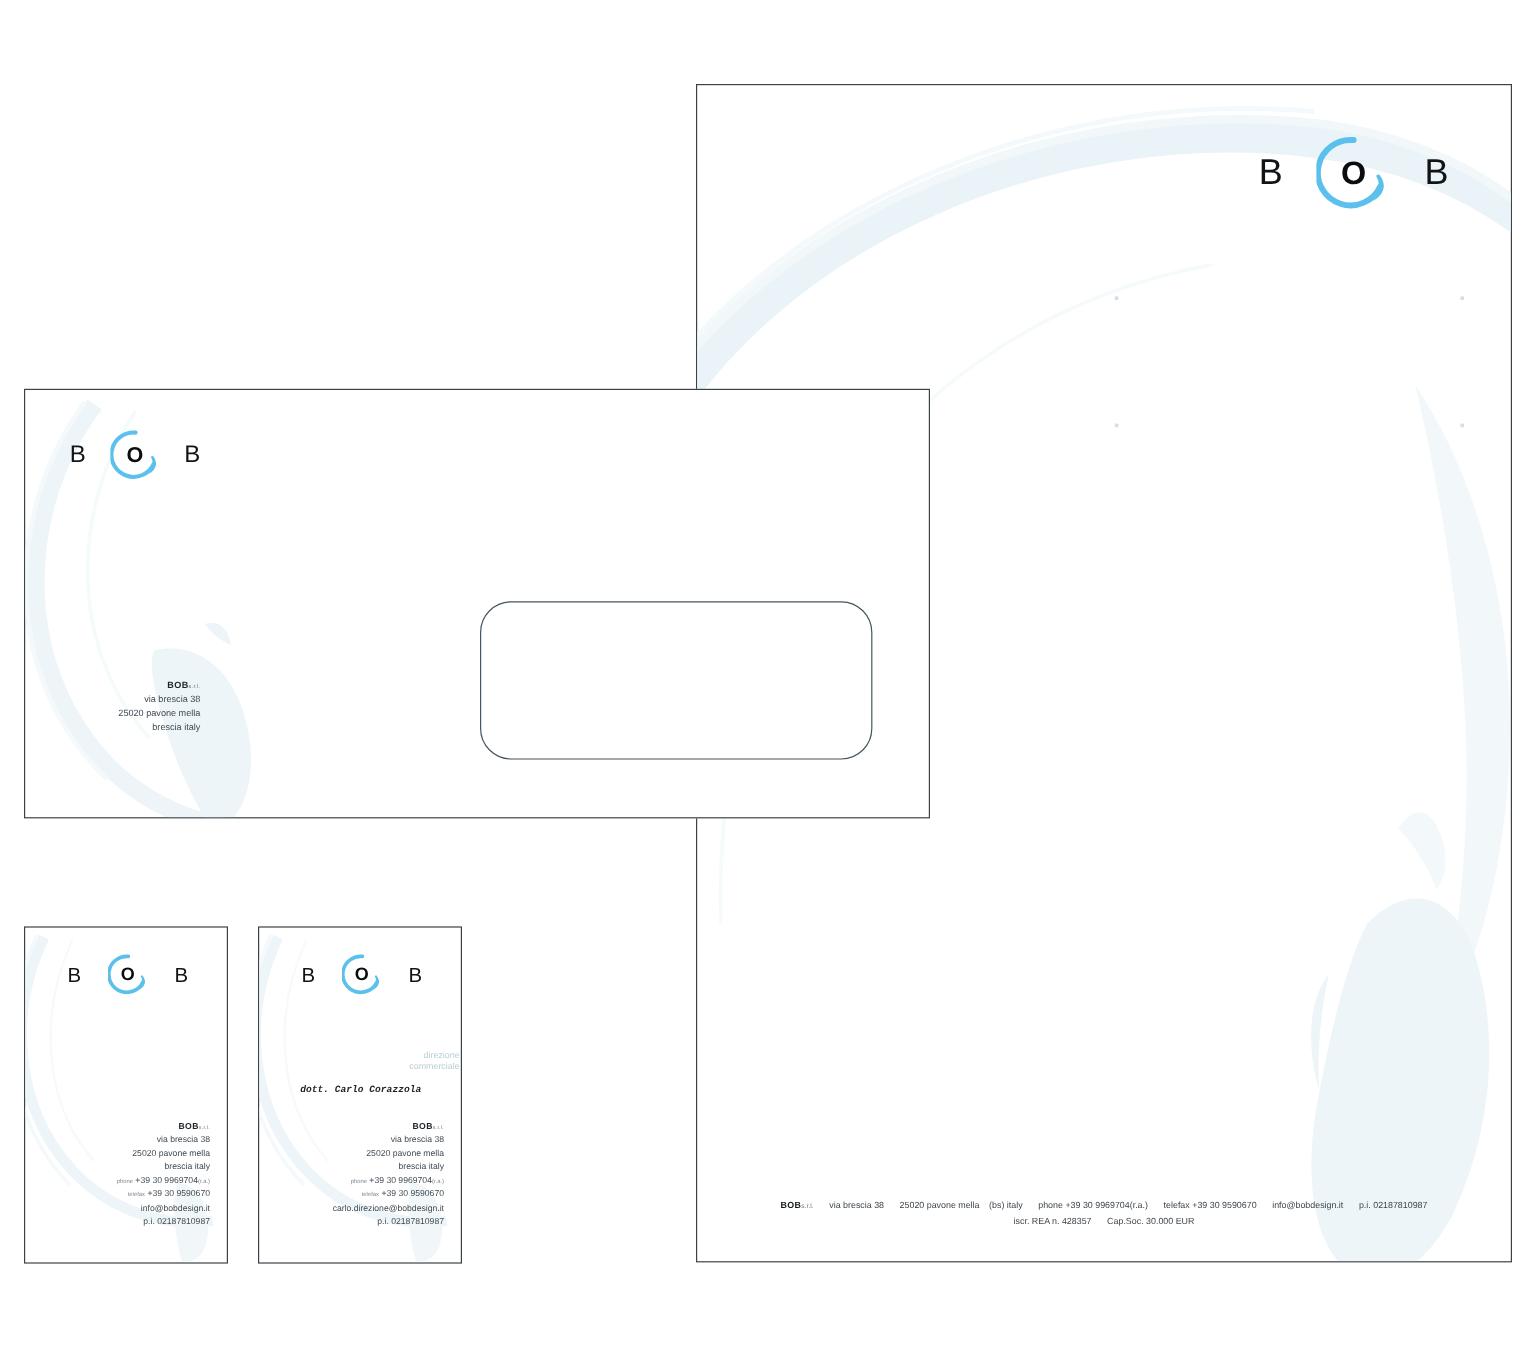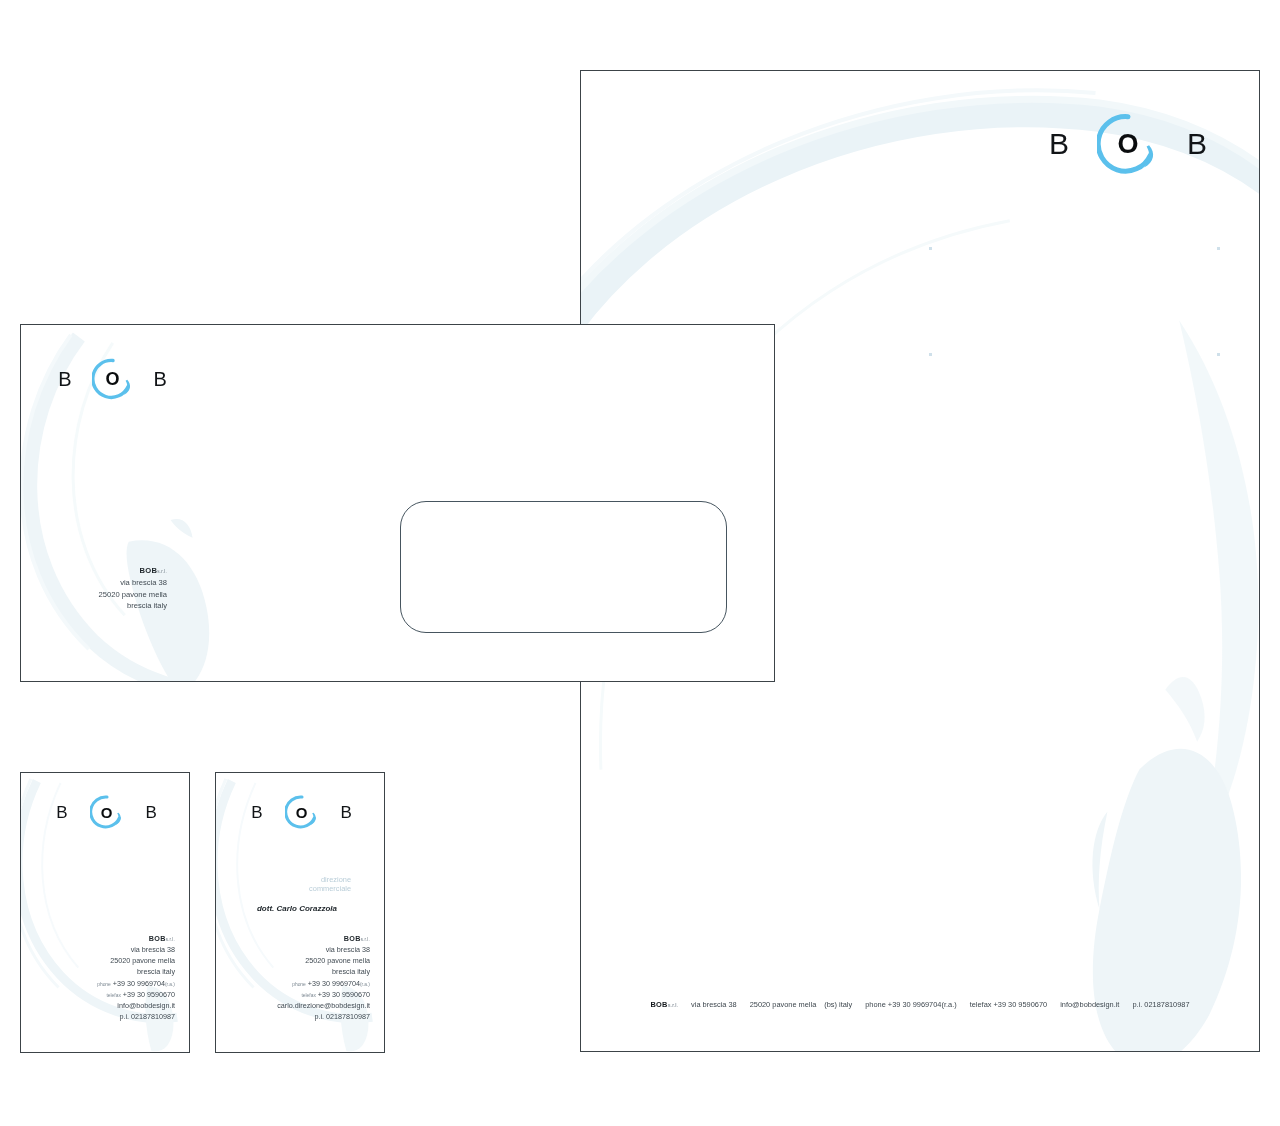--- a/index.html
+++ b/index.html
@@ -104,20 +104,21 @@
   }
   .addr .co { font-weight: 700; color: #1d2429; letter-spacing: .3px; }
   .addr .srl { font-size: .62em; font-weight: 400; color: #6d7a84; letter-spacing: .2px; }
   .addr .lbl { font-size: .68em; color: #7b8791; }
 
   .role {
     position: absolute;
     text-align: right;
     color: #b9cdd8;
     line-height: 1.25;
+    padding-left: 32px;
   }
   .person {
     position: absolute;
     text-align: right;
     font-style: italic;
     font-weight: 700;
     color: #1d2429;
   }
 
   
@@ -198,20 +199,23 @@
 
   <div class="regmark" style="left:348px; top:176px;"></div>
   <div class="regmark" style="left:636px; top:176px;"></div>
   <div class="regmark" style="left:348px; top:282px;"></div>
   <div class="regmark" style="left:636px; top:282px;"></div>
 
   <div id="lh-footer">
     <div class="row">
       <span class="co">BOB</span><span class="srl">s.r.l.</span><span class="gap"></span><span>via brescia 38</span><span class="gap"></span><span>25020 pavone mella</span><span class="gap-s"></span><span>(bs) italy</span><span class="gap"></span><span>phone</span> <span>+39 30 9969704(r.a.)</span><span class="gap"></span><span>telefax</span> <span>+39 30 9590670</span><span class="gap"></span><span>info@bobdesign.it</span><span class="gap"></span><span>p.i.</span> <span>02187810987</span>
     </div>
+    <div class="row">
+      <span>iscr. REA n. 428357</span><span class="gap"></span><span>Cap.Soc. 30.000 EUR</span>
+    </div>
   </div>
 </div>
 
 <div class="sheet" id="envelope">
 
   <div class="wm">
     <svg viewBox="0 0 755 358" preserveAspectRatio="none" aria-hidden="true">
       <g fill="none" stroke="#eef5f8">
         <path d="M58 12 C -6 96, -14 232, 72 318 C 112 356, 170 376, 226 366" stroke-width="15"></path>
         <path d="M50 10 C -16 100, -22 238, 68 326" stroke-width="4" stroke="#f4f9fb"></path>
@@ -322,21 +326,21 @@
       <span class="o" style="font-size:15px;">O</span>
     </span>
     <span class="letter">B</span>
   </div>
 
   <div class="role" style="left:0px; top:102px; width:135px; font-size:7.4px;">
     <div>direzione</div>
     <div>commerciale</div>
   </div>
 
-  <div class="person" style="left:0px; top:131px; width:121px; font-size:8px;">dott. Carlo Corazzola</div>
+  <div class="person" style="left:0px; top:131px; width:135px; font-size:8px;font-family:Liberation Mono, monospace;">dott. Carlo Corazzola</div>
 
   <div class="addr" style="left:0px; top:160px; width:154px; font-size:7.2px;">
     <div>
       <span class="co">BOB</span><span class="srl">s.r.l.</span>
     </div>
     <div>via brescia 38</div>
     <div>25020 pavone mella</div>
     <div>brescia italy</div>
     <div>
       <span class="lbl">phone</span>

